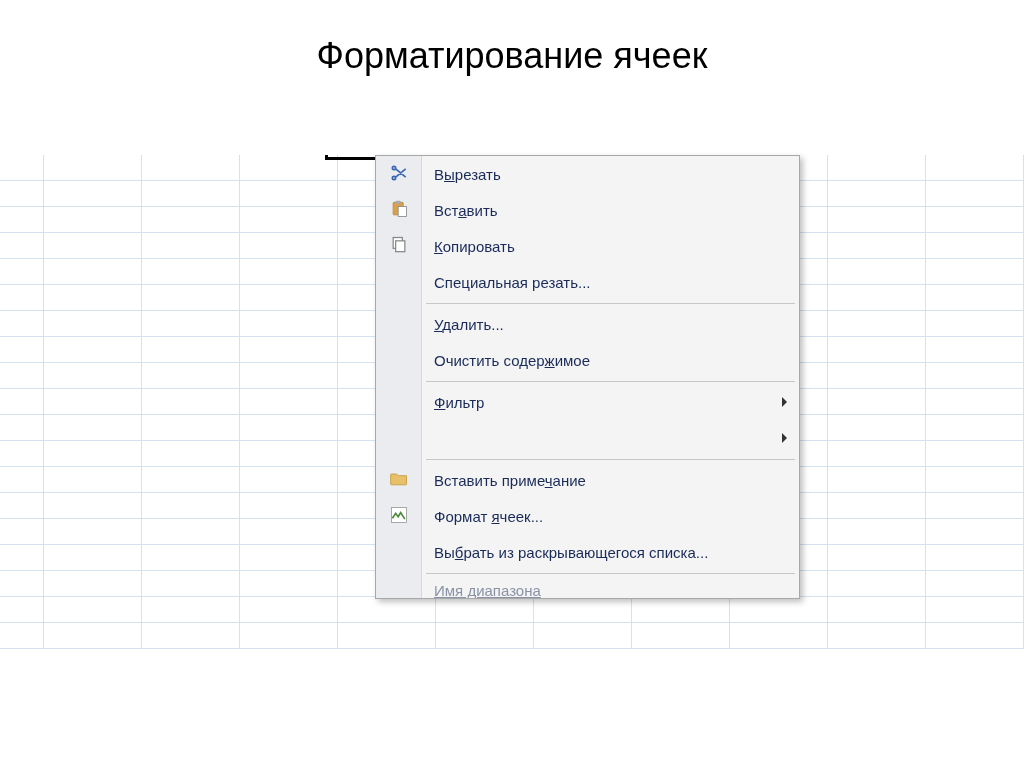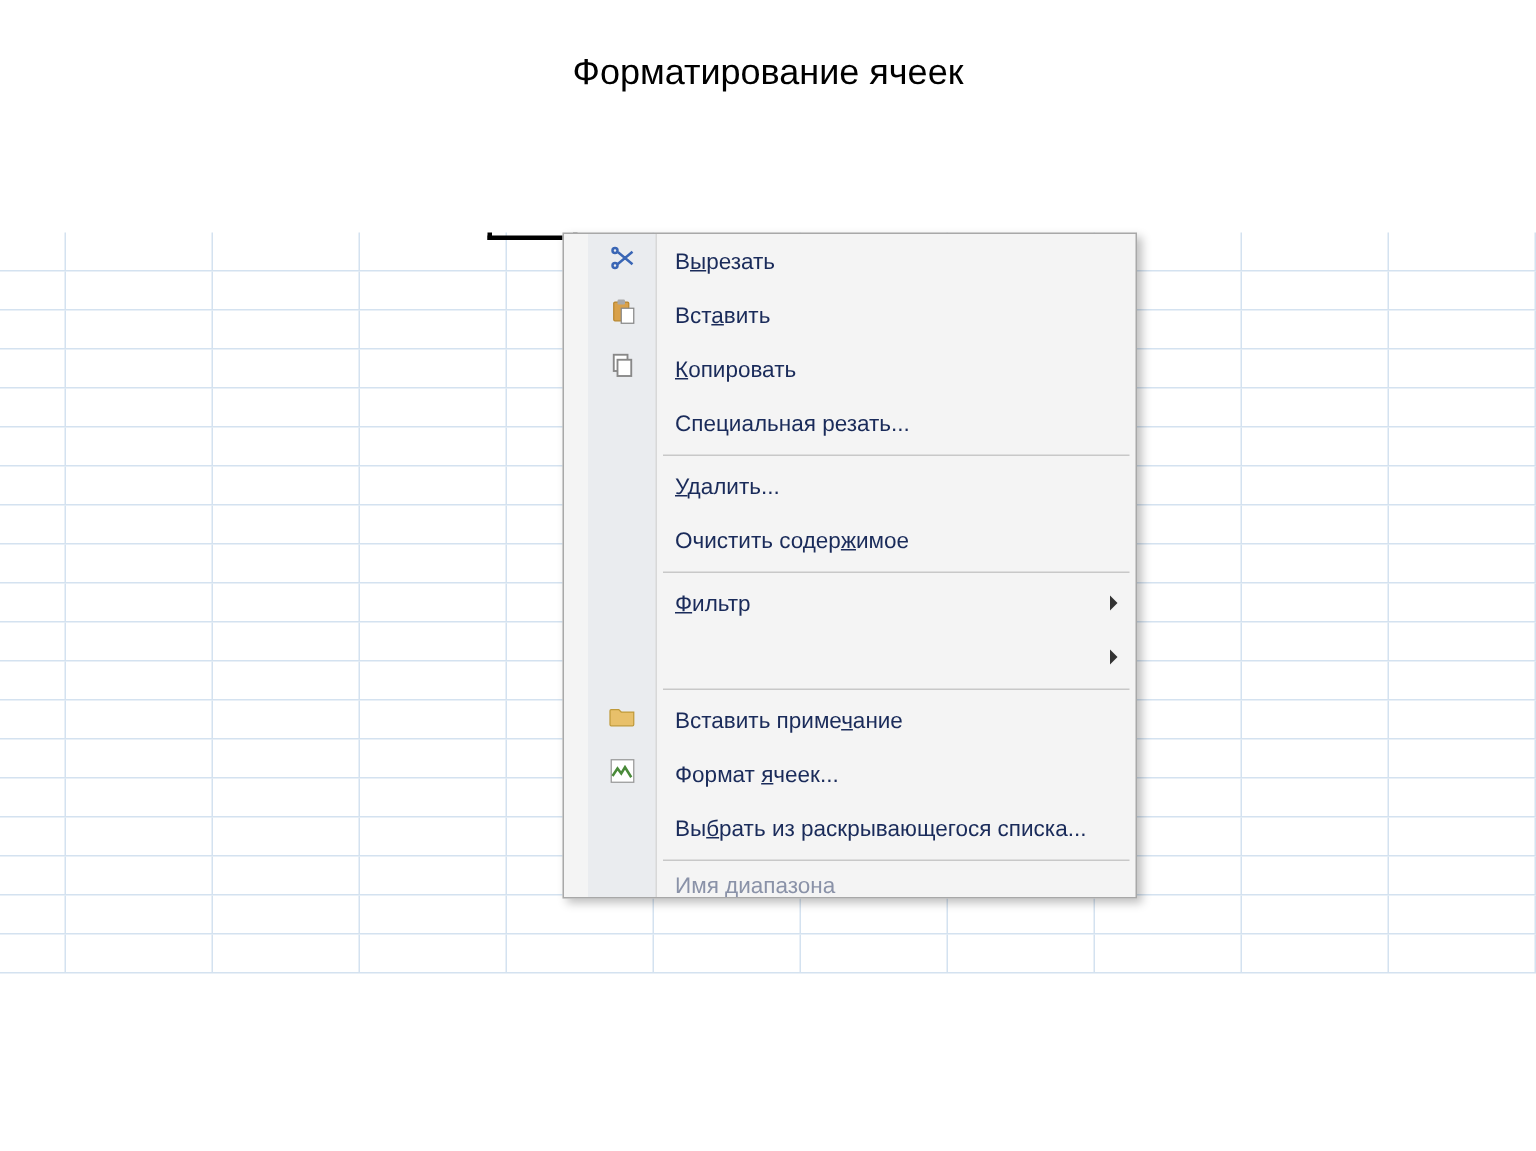--- a/index.html
+++ b/index.html
@@ -6,21 +6,21 @@
     body {
       font-family: 'Segoe UI', Tahoma, sans-serif;
       background: #fff;
       width: 1024px;
       height: 767px;
       position: relative;
       overflow: hidden;
     }
     .title {
       text-align: center;
-      font-size: 24px;
+      font-size: 36px;
       color: #000;
       padding: 35px 0 40px 0;
       font-weight: 400;
     }
     .spreadsheet-area {
       position: absolute;
       top: 155px;
       left: 0;
       right: 0;
       bottom: 100px;
@@ -44,27 +44,26 @@
       left: 325px;
       width: 60px;
       height: 5px;
       border: 3px solid #000;
       border-top: none;
     }
     .context-menu {
       position: absolute;
       top: 155px;
       left: 375px;
-      width: 383px;
+      width: 425px;
       background: #f4f4f4;
       border: 1px solid #a8a8a8;
       box-shadow: 3px 3px 6px rgba(0,0,0,0.25);
       font-size: 15px;
       padding-bottom: 0;
-      padding-left: 16px;
     }
     .menu-item {
       display: flex;
       align-items: center;
       height: 36px;
       cursor: pointer;
       position: relative;
     }
     .menu-icon-col {
       width: 46px;
@@ -114,20 +113,21 @@
     .menu-cutoff {
       height: 22px;
       display: flex;
       align-items: center;
       overflow: hidden;
     }
     .menu-cutoff .menu-icon-col { height: 22px; }
     .menu-cutoff .menu-label {
       color: #8a92a8;
       padding-top: 6px;
+      text-decoration: underline;
     }
     .icon-svg { width: 20px; height: 20px; }
   </style>
 </head>
 <body>
 
 <div class="title">Форматирование  ячеек</div>
 
 <div class="spreadsheet-area">
   <div class="selected-cell-marker"></div>

